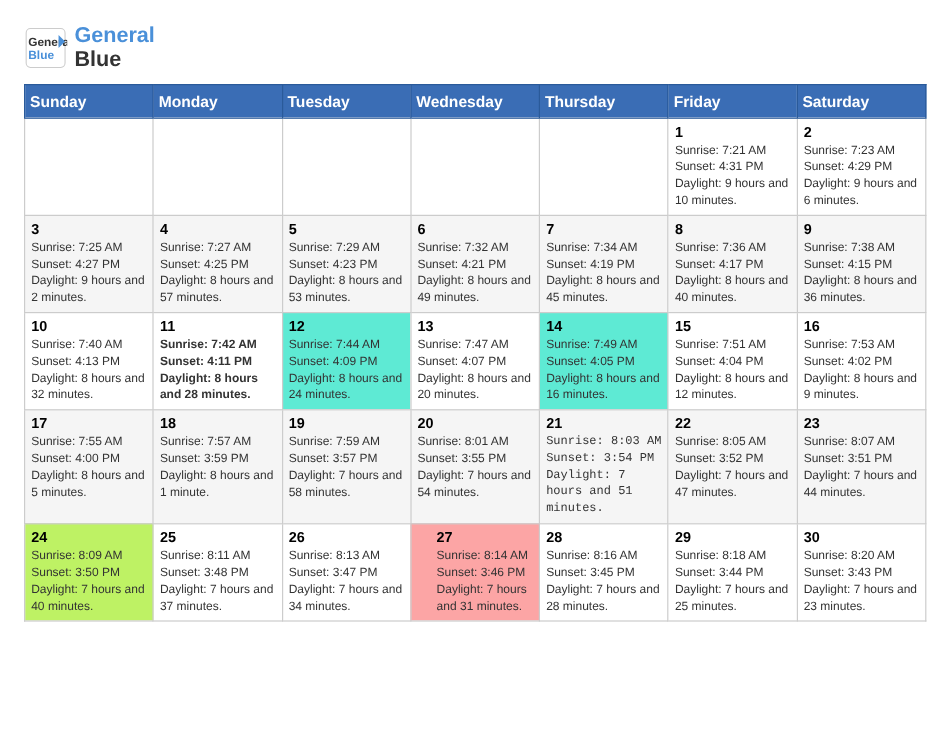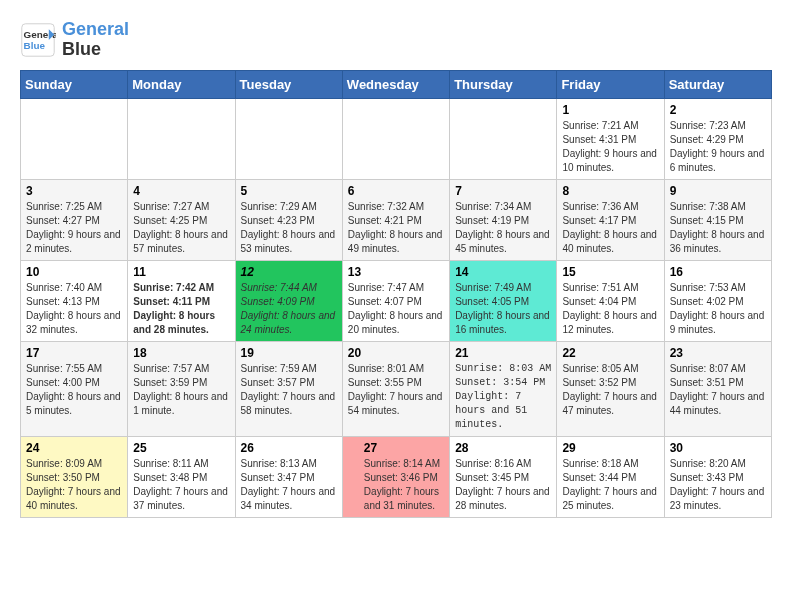--- a/index.html
+++ b/index.html
@@ -192,21 +192,21 @@
           <div class="day-info" style="white-space: pre-line;">Sunrise: 7:40 AM
 Sunset: 4:13 PM
 Daylight: 8 hours and 32 minutes.</div>
         </td>
         <td style="background: rgb(255, 255, 255);">
           <div class="day-number">11</div>
           <div class="day-info" style="white-space: pre-line; font-weight: bold;">Sunrise: 7:42 AM
 Sunset: 4:11 PM
 Daylight: 8 hours and 28 minutes.</div>
         </td>
-        <td style="background: #22c55e; font-style: italic;">
+        <td style="background: #5eead4;">
           <div class="day-number">12</div>
           <div class="day-info" style="white-space: pre-line;">Sunrise: 7:44 AM
 Sunset: 4:09 PM
 Daylight: 8 hours and 24 minutes.</div>
         </td>
         <td style="background: rgb(255, 255, 255);">
           <div class="day-number">13</div>
           <div class="day-info" style="white-space: pre-line;">Sunrise: 7:47 AM
 Sunset: 4:07 PM
 Daylight: 8 hours and 20 minutes.</div>
@@ -268,21 +268,21 @@
 Daylight: 7 hours and 47 minutes.</div>
         </td>
         <td style="background: rgb(245, 245, 245);">
           <div class="day-number">23</div>
           <div class="day-info" style="white-space: pre-line;">Sunrise: 8:07 AM
 Sunset: 3:51 PM
 Daylight: 7 hours and 44 minutes.</div>
         </td>
       </tr>
       <tr>
-        <td style="background: #fef9c3;">
+        <td style="background: #bef264;">
           <div class="day-number">24</div>
           <div class="day-info" style="white-space: pre-line;">Sunrise: 8:09 AM
 Sunset: 3:50 PM
 Daylight: 7 hours and 40 minutes.</div>
         </td>
         <td style="background: rgb(255, 255, 255);">
           <div class="day-number">25</div>
           <div class="day-info" style="white-space: pre-line;">Sunrise: 8:11 AM
 Sunset: 3:48 PM
 Daylight: 7 hours and 37 minutes.</div>

